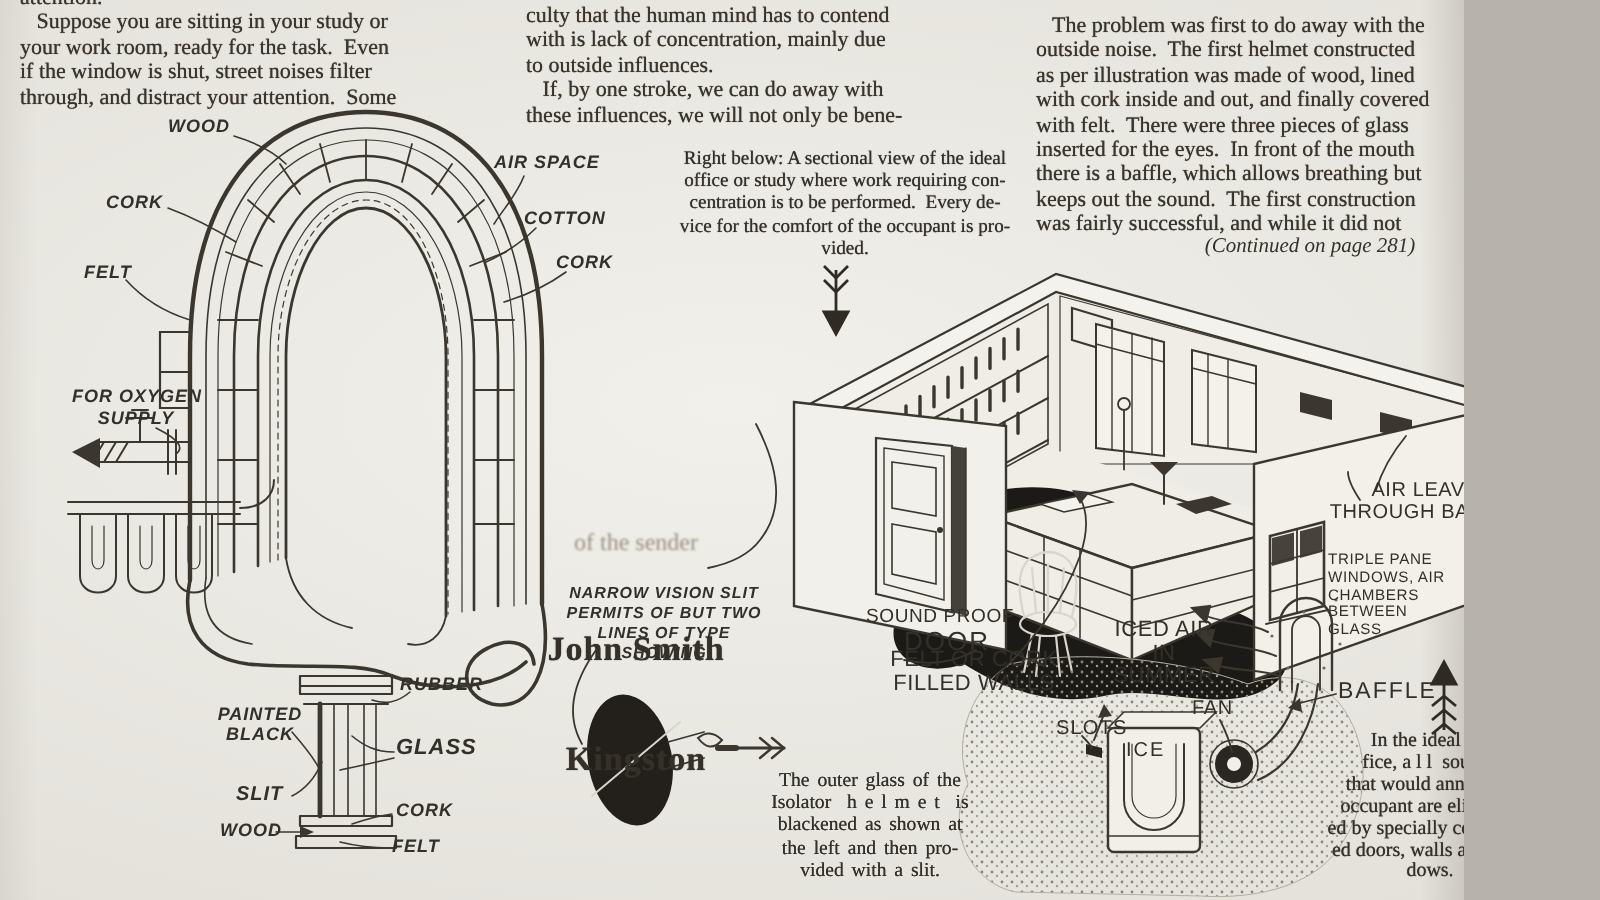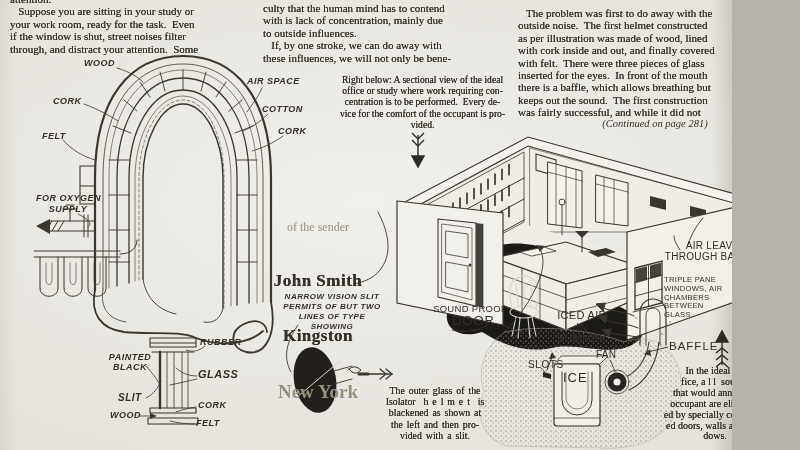--- a/index.html
+++ b/index.html
@@ -13,21 +13,21 @@
   .serif{font-family:"Liberation Serif",serif;}
   .body-col{font-size:11px;line-height:12.4px;color:#3a352c;text-shadow:0 0 .4px #3a352c;}
   .boldcap{font-weight:normal;font-size:9.6px;line-height:11.2px;text-align:center;text-shadow:0 0 .4px #35312a;}
   .smallcap{font-size:10px;line-height:11.6px;word-spacing:1.5px;text-shadow:0 0 .3px #35312a;}
   .hand{font-family:"Liberation Sans",sans-serif;font-style:italic;font-weight:600;
         font-size:9px;letter-spacing:.5px;color:#33302a;}
   .roomhand{font-family:"Liberation Sans",sans-serif;font-weight:400;color:#33302a;letter-spacing:.3px;}
   .ctr{text-align:center;}
   .italic{font-style:italic;}
   svg.art{position:absolute;left:0;top:0;}
-  .faded{color:#97917f;filter:blur(.6px);}
+  .faded{color:#97917f;filter:blur(.6px);margin-top:44px;}
   .vd1{font-weight:bold;font-size:17px;line-height:19px;letter-spacing:.5px;text-shadow:0 0 .5px #35312a;}
 </style>
 </head>
 <body>
 
 <div class="page">
 
   <svg class="art" width="800" height="450" viewBox="0 0 800 450">
     <defs>
       <pattern id="stip" width="5" height="5" patternUnits="userSpaceOnUse">
@@ -295,26 +295,28 @@
   <div class="t roomhand ctr" style="left:664px;top:240px;width:104px;font-size:10px;line-height:11px">AIR LEAVES
 THROUGH BAFFLES</div>
   <div class="t roomhand" style="left:664px;top:276px;width:64px;font-size:7.6px;line-height:8.8px;white-space:pre">TRIPLE PANE
 WINDOWS, AIR
 CHAMBERS
 BETWEEN
 GLASS</div>
   <div class="t roomhand" style="left:669px;top:340px;font-size:11.5px;letter-spacing:1px">BAFFLE</div>
   <div class="t roomhand" style="left:596px;top:349px;font-size:10px">FAN</div>
   <div class="t roomhand" style="left:528px;top:359px;font-size:10px;letter-spacing:.6px">SLOTS</div>
-  <div class="t roomhand" style="left:563px;top:370px;font-size:13px;letter-spacing:1px">ICE</div>
+  <div class="t roomhand" style="left:563px;top:370px;font-size:10px;letter-spacing:1px">ICE</div>
   <div class="t roomhand ctr" style="left:542px;top:310px;width:80px;font-size:11px;line-height:11.5px">ICED AIR
 IN
 SUMMER</div>
   <div class="t roomhand" style="left:433px;top:303px;font-size:9.5px">SOUND PROOF</div>
   <div class="t roomhand" style="left:452px;top:313px;font-size:13px;letter-spacing:1px">DOOR</div>
+  <div class="t roomhand ctr" style="left:444px;top:325px;width:86px;font-size:11px;line-height:11.5px">FELT OR CORK
+FILLED WALLS</div>
 
   <div class="t serif ctr" style="left:634px;top:366px;width:162px;font-size:10px;line-height:10.9px;text-shadow:0 0 .4px #35312a">In the ideal of-
 fice, a l l  sounds
 that would annoy the
 occupant are eliminat-
 ed by specially construct-
 ed doors, walls and win-
 dows.</div>
 
 </div>

